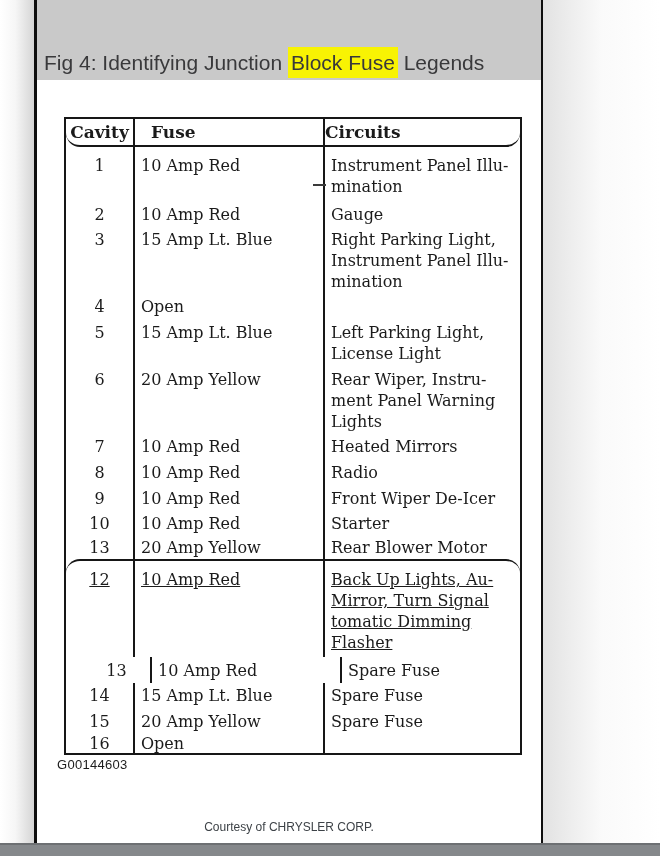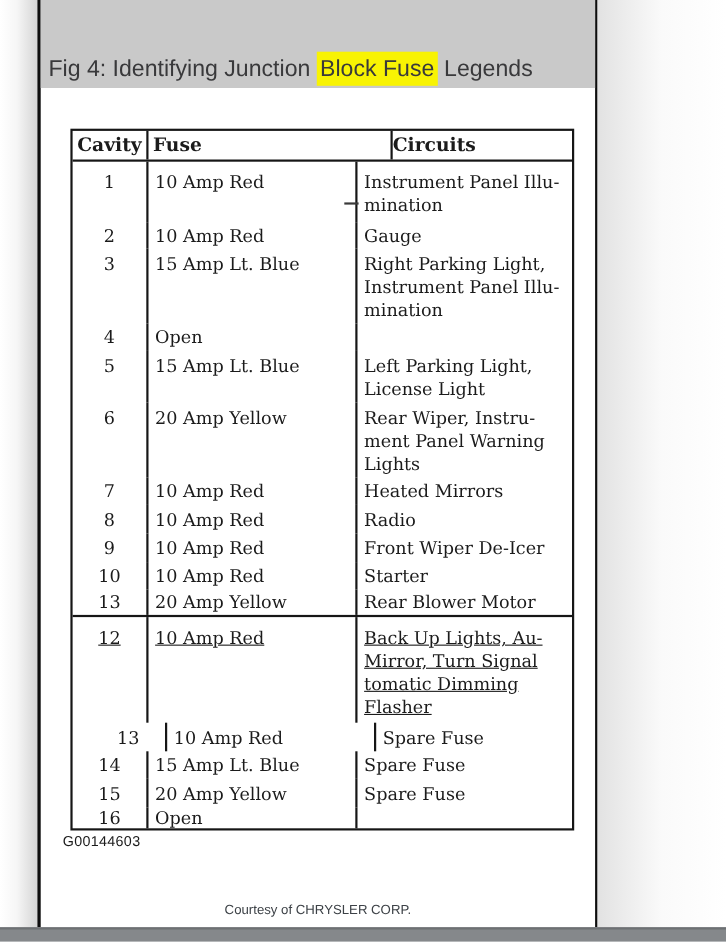--- a/index.html
+++ b/index.html
@@ -37,21 +37,21 @@
     color: inherit; background: #f8f303; padding: 4px 3px; margin-top: 21px;
   }
 
   
   .fuse-table {
     position: absolute; left: 64px; top: 117px; width: 458px;
     border: 2px solid #161616;
     font-family: "DejaVu Serif", serif;
     color: #1b1b1b;
   }
-  .t-row { display: grid; grid-template-columns: 67px 190px 197px; }
+  .t-row { display: grid; grid-template-columns: 67px 190px 197px; border-radius: 14px; }
   .t-header { border-bottom: 2px solid #161616; }
   .t-cell {
     display: flex; flex-direction: column; justify-content: center;
     font-size: 16px; line-height: 21px; overflow: hidden;
   }
   .h-cell { font-weight: bold; align-items: center; justify-content: center; font-size: 17px; }
   .c-cavity { align-items: center; }
   .c-side { padding-left: 6px; border-left: 2px solid #161616; align-items: flex-start; }
   .top-align { justify-content: flex-start; }
   .rule-top { border-top: 2px solid #161616; text-decoration: underline; }
@@ -80,22 +80,22 @@
 <div class="edge-left"></div>
 <div class="edge-right"></div>
 
 <div class="titlebar">
   <span class="title-text"><span>Fig 4: Identifying Junction </span><mark>Block Fuse</mark><span> Legends</span></span>
 </div>
 
 <div class="fuse-table">
     <div class="t-row t-header" style="height: 28px;">
       <div class="t-cell h-cell" style="padding-left: 0px;">Cavity</div>
-      <div class="t-cell h-cell c-side" style="padding-left: 4px;">Fuse</div>
-      <div class="t-cell h-cell c-side" style="padding-left: 0px; margin-left: 32px;">Circuits</div>
+      <div class="t-cell h-cell c-side" style="padding-left: 16px;">Fuse</div>
+      <div class="t-cell h-cell c-side" style="padding-left: 0px;">Circuits</div>
     </div>
     <div class="t-row" style="height: 55px;">
       <div class="t-cell c-cavity top-align" style="padding-top: 8px;">1</div>
       <div class="t-cell c-side top-align" style="padding-top: 8px;">10 Amp Red</div>
       <div class="t-cell c-side top-align" style="padding-top: 8px;">
         <div class="cline">Instrument Panel Illu-</div>
         <div class="cline">mination</div>
       </div>
     </div>
     <div class="t-row" style="height: 24px;">

